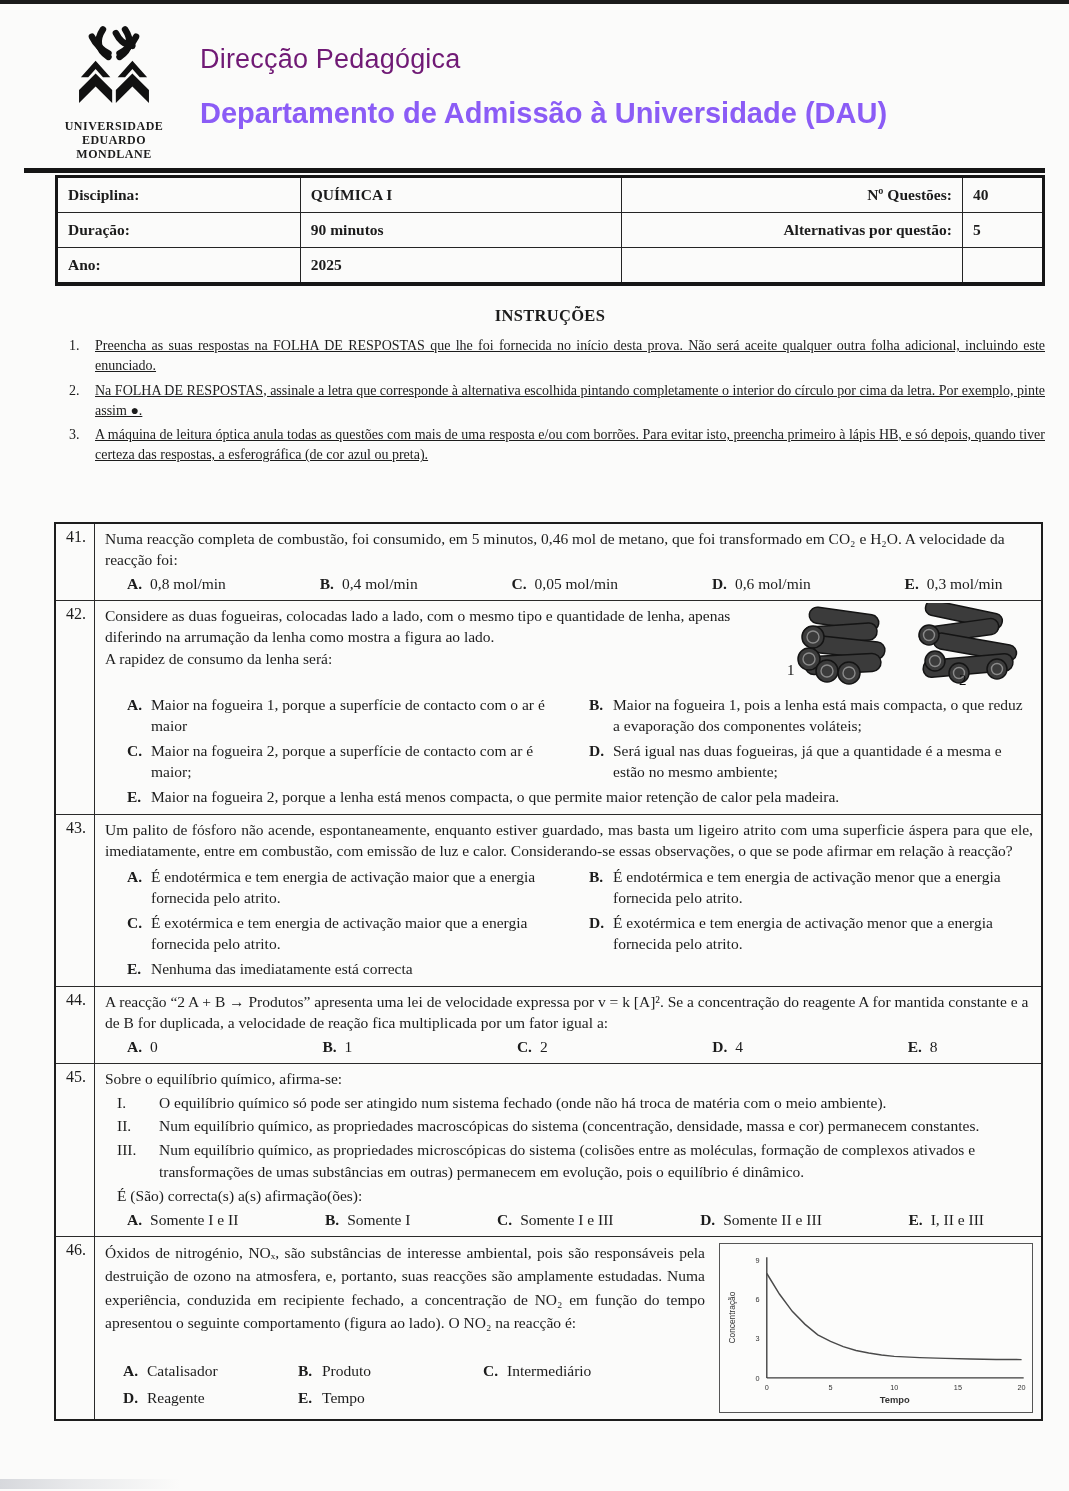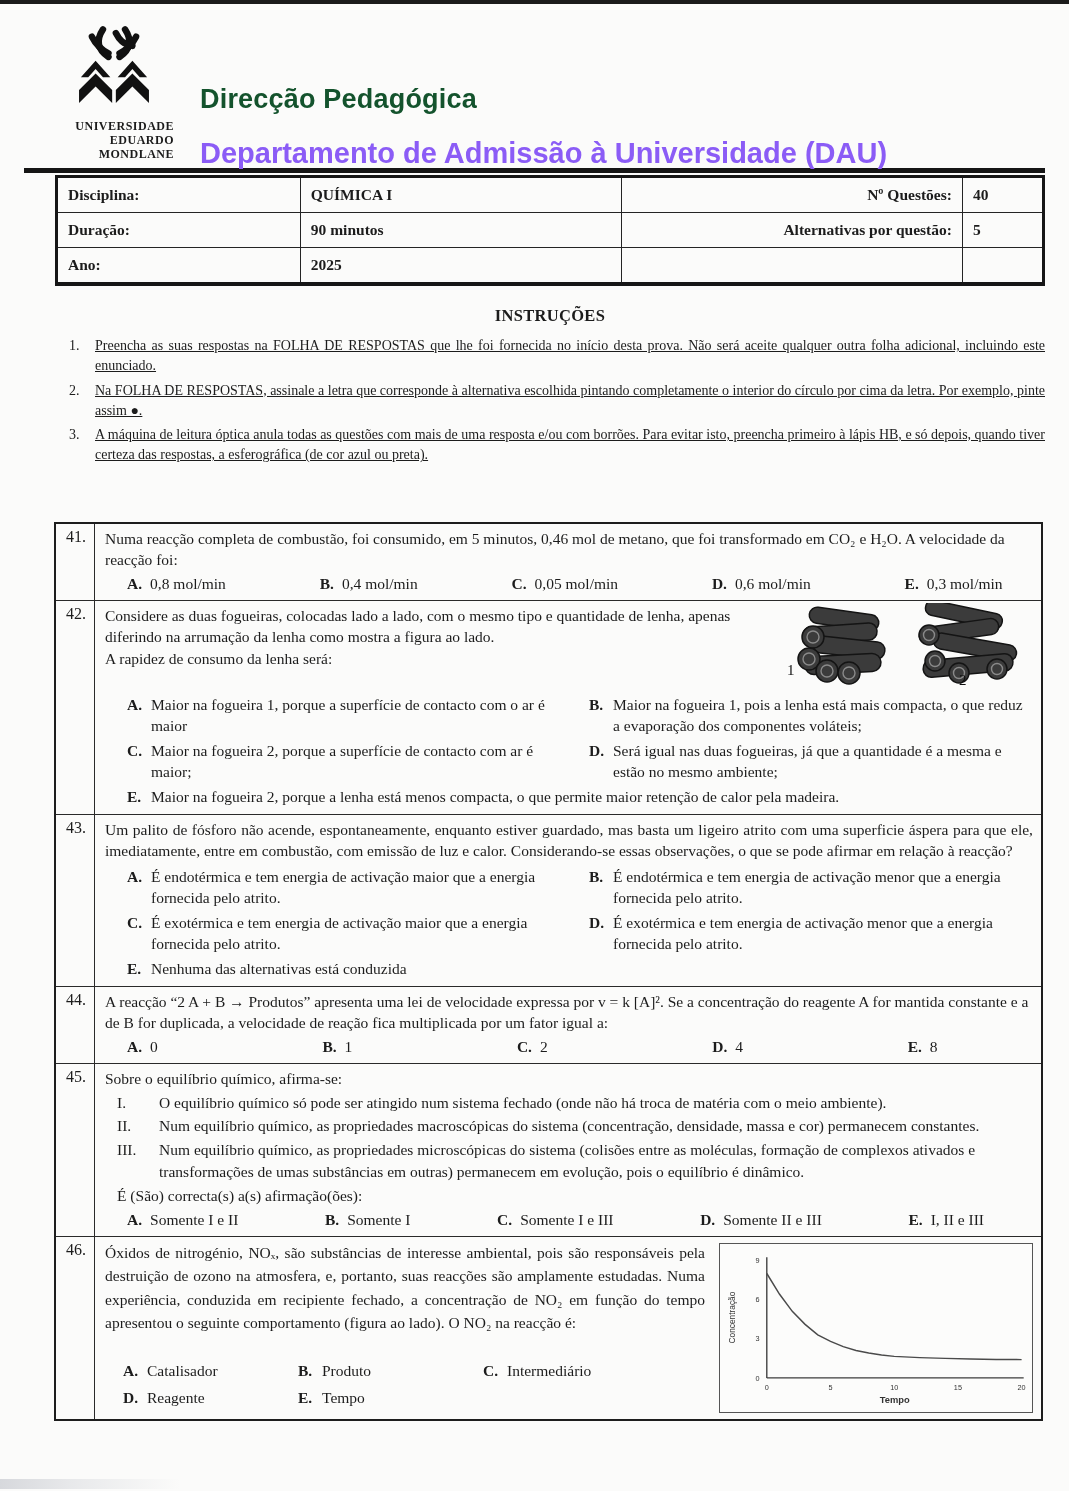--- a/index.html
+++ b/index.html
@@ -10,23 +10,23 @@
     color:#1c1c1c;
     position:relative;
     overflow:hidden;
   }
   .top-edge{height:4px;background:#1b1b1b;width:100%;}
   .page{padding:0 24px;}
 
   
   .header{display:flex;align-items:flex-start;padding:18px 0 0 30px;height:160px;box-sizing:border-box;}
   .logo-block{width:120px;text-align:center;flex:0 0 auto;}
-  .logo-text{font-weight:bold;font-size:12px;line-height:1.15;letter-spacing:.5px;margin-top:2px;text-align:right;}
+  .logo-text{font-weight:bold;font-size:12px;line-height:1.15;letter-spacing:.5px;margin-top:2px;}
   .titles{margin-left:26px;padding-top:22px;font-family:"Liberation Sans", sans-serif;}
-  .title1{font-size:27px;font-weight:700;letter-spacing:.2px;color:#14532d;margin-top:40px;}
+  .title1{font-size:27px;font-weight:400;letter-spacing:.2px;color:#701a75;}
   .title2{font-size:29px;font-weight:600;margin-top:22px;color:#8b5cf6;}
   .thick-rule{height:5px;background:#151515;margin-top:4px;}
 
   
   table.info{border-collapse:collapse;width:990px;margin:2px 0 0 31px;
     border:3px solid #161616;border-bottom-width:4px;}
   table.info td{border:1.8px solid #242424;font-weight:bold;font-size:15.5px;
     padding:6px 10px;height:22px;}
   td.c1{width:225px;padding-left:14px;}
   td.c2{width:305px;}
@@ -266,21 +266,21 @@
           <span class="opt">
                 <b class="olet">C.</b>
                 <span>É exotérmica e tem energia de activação maior que a energia fornecida pelo atrito.</span>
               </span>
           <span class="opt">
                 <b class="olet">D.</b>
                 <span>É exotérmica e tem energia de activação menor que a energia fornecida pelo atrito.</span>
               </span>
           <span class="opt spanfull">
                 <b class="olet">E.</b>
-                <span>Nenhuma das alternativas está conduzida</span>
+                <span>Nenhuma das imediatamente está correcta</span>
               </span>
         </div>
       </td>
     </tr>
 
     <tr>
       <td class="qnum">44.</td>
       <td class="qbody">
         <div>A reacção  “2 A + B → Produtos”     apresenta uma lei de velocidade expressa por v = k [A]². Se a concentração do reagente A for mantida constante e a de B for duplicada, a velocidade de reação fica multiplicada por um fator igual a:</div>
         <div class="optrow indent" style="width:88%;">

